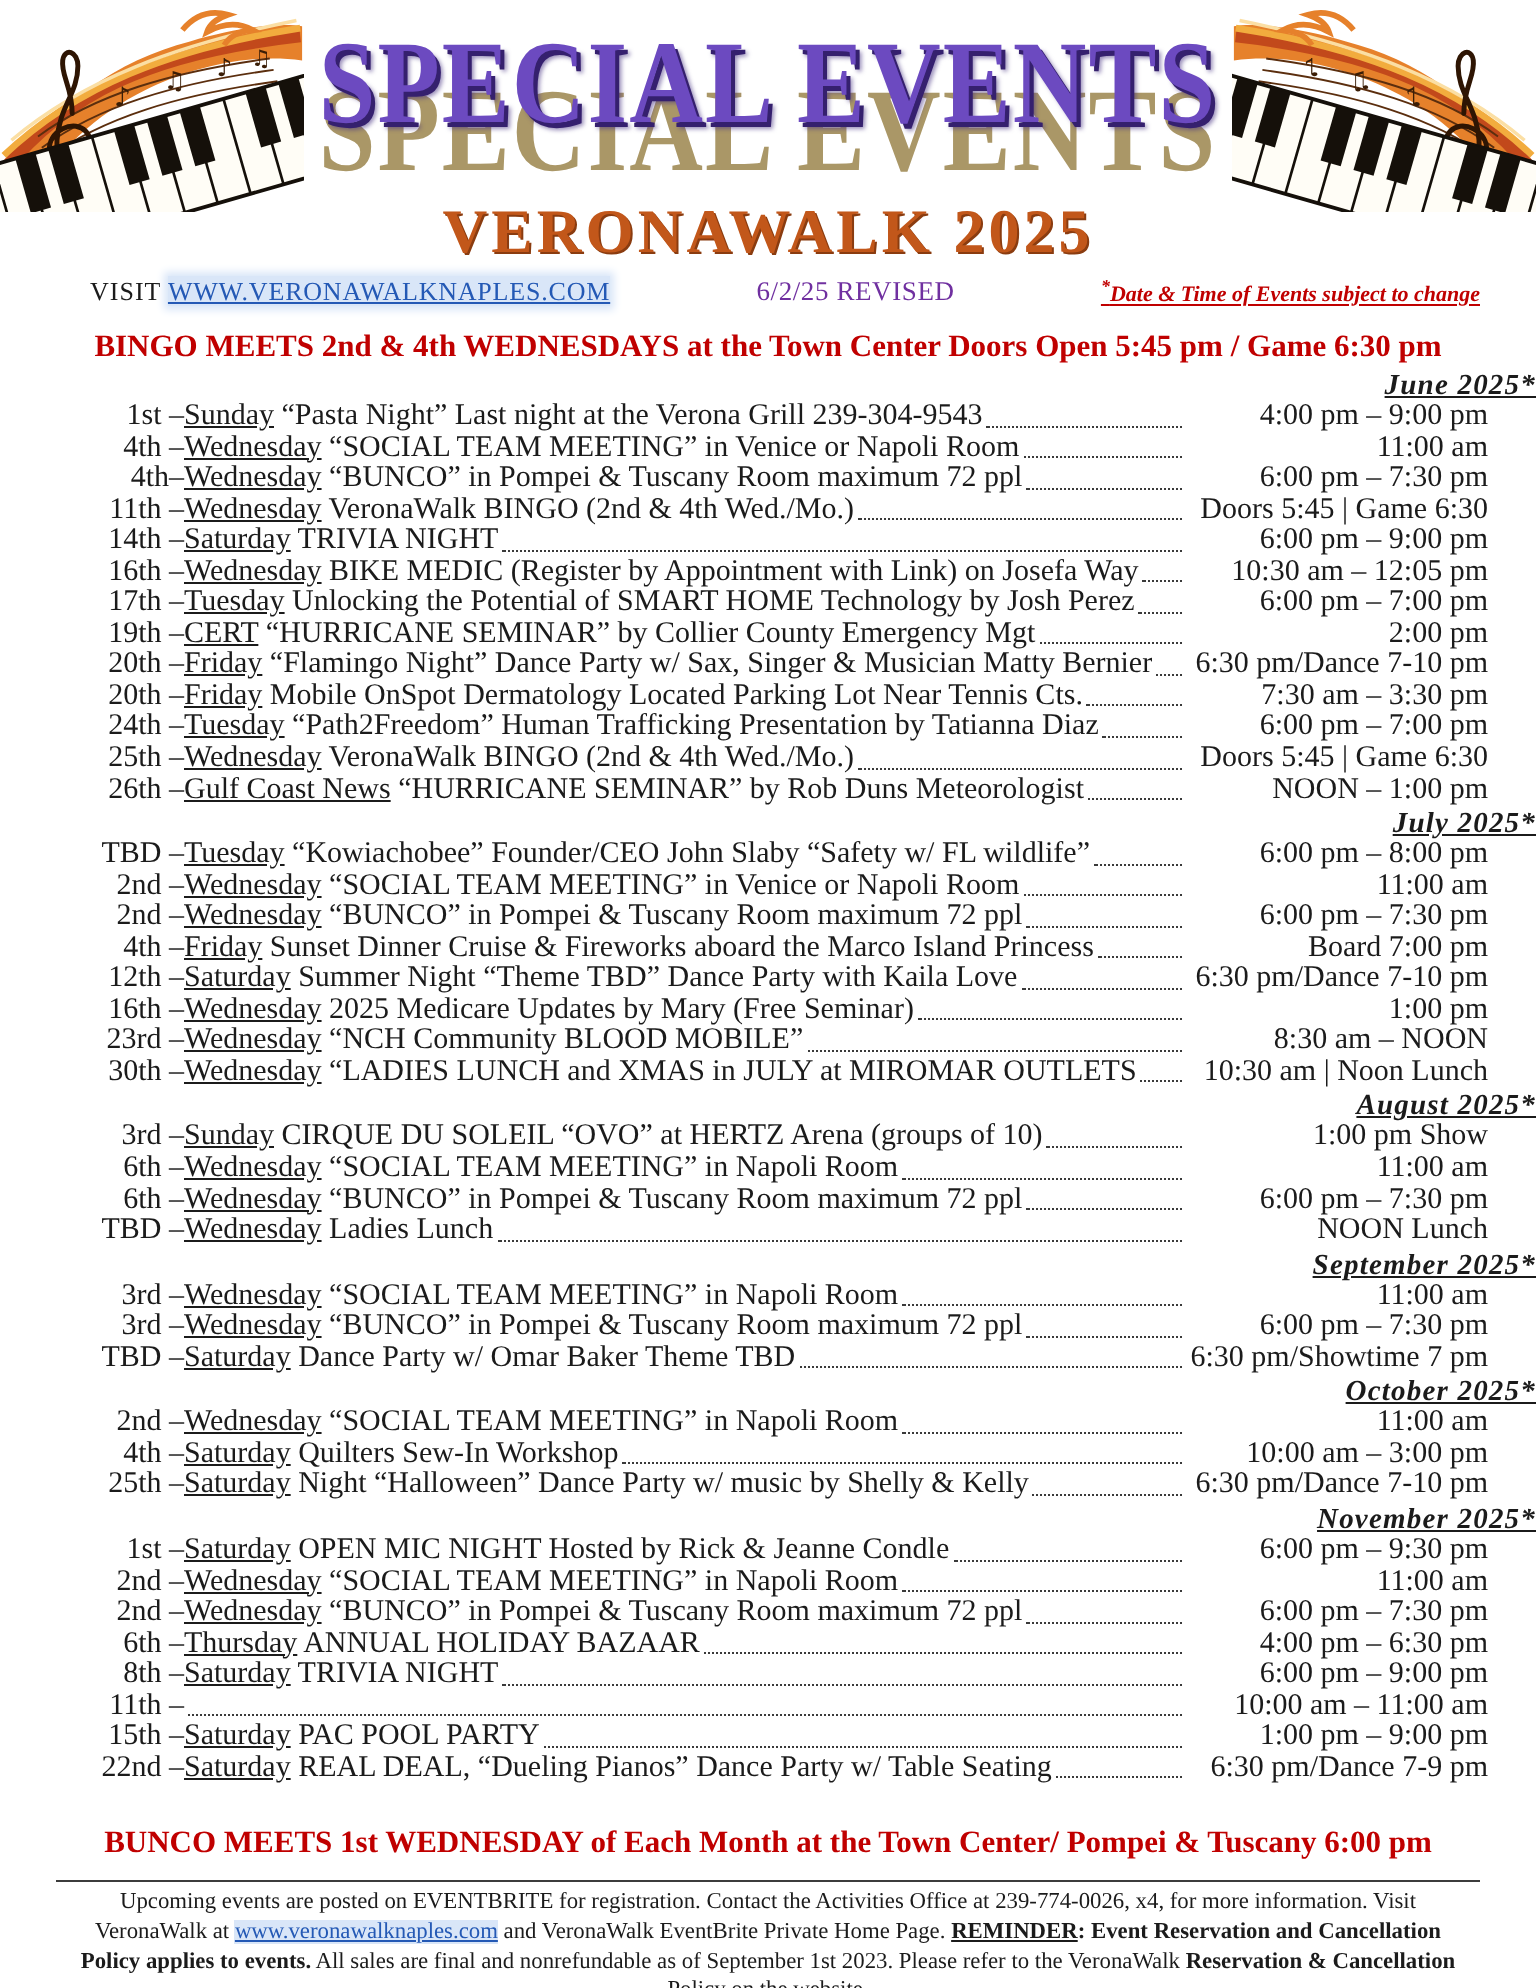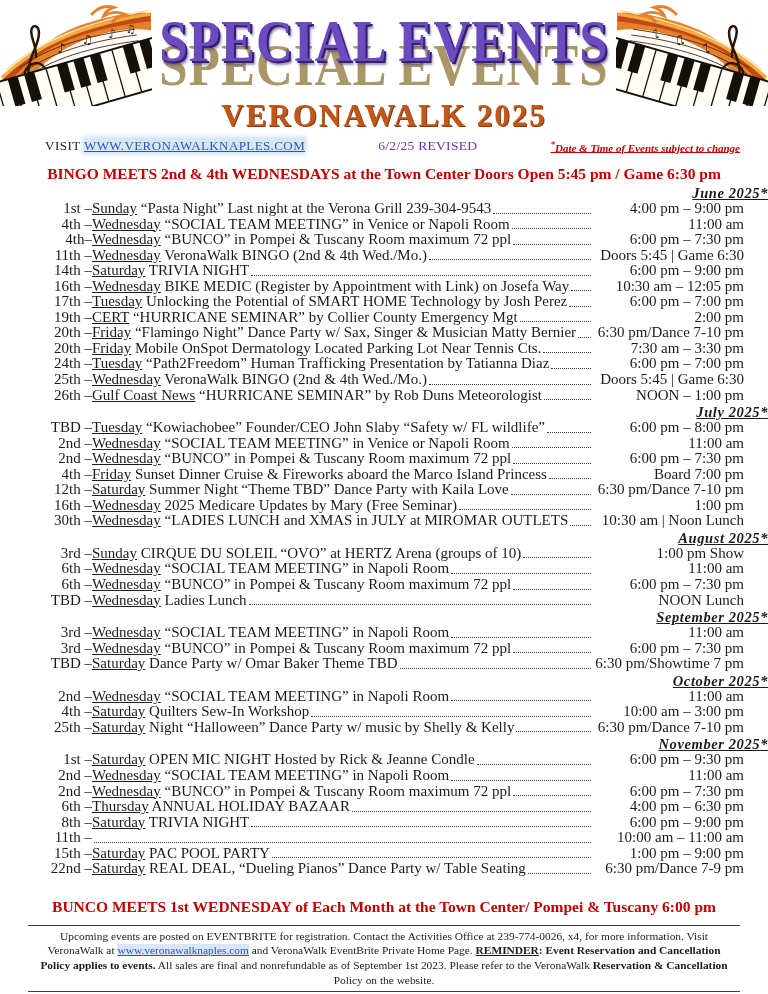--- a/index.html
+++ b/index.html
@@ -321,20 +321,26 @@
         <span class="leader"></span>
         <span class="time">6:30 pm/Dance 7-10 pm</span>
       </div>
       <div class="event-row">
         <span class="date">16th –</span>
         <span class="desc"><span class="day">Wednesday</span> 2025 Medicare Updates by Mary (Free Seminar)</span>
         <span class="leader"></span>
         <span class="time">1:00 pm</span>
       </div>
       <div class="event-row">
+        <span class="date">23rd –</span>
+        <span class="desc"><span class="day">Wednesday</span> “NCH Community BLOOD MOBILE”</span>
+        <span class="leader"></span>
+        <span class="time">8:30 am – NOON</span>
+      </div>
+      <div class="event-row">
         <span class="date">30th –</span>
         <span class="desc"><span class="day">Wednesday</span> “LADIES LUNCH and XMAS in JULY at MIROMAR OUTLETS</span>
         <span class="leader"></span>
         <span class="time">10:30 am | Noon Lunch</span>
       </div>
       <div class="month-header">August 2025*</div>
       <div class="event-row">
         <span class="date">3rd –</span>
         <span class="desc"><span class="day">Sunday</span> CIRQUE DU SOLEIL “OVO” at HERTZ Arena (groups of 10)</span>
         <span class="leader"></span>

